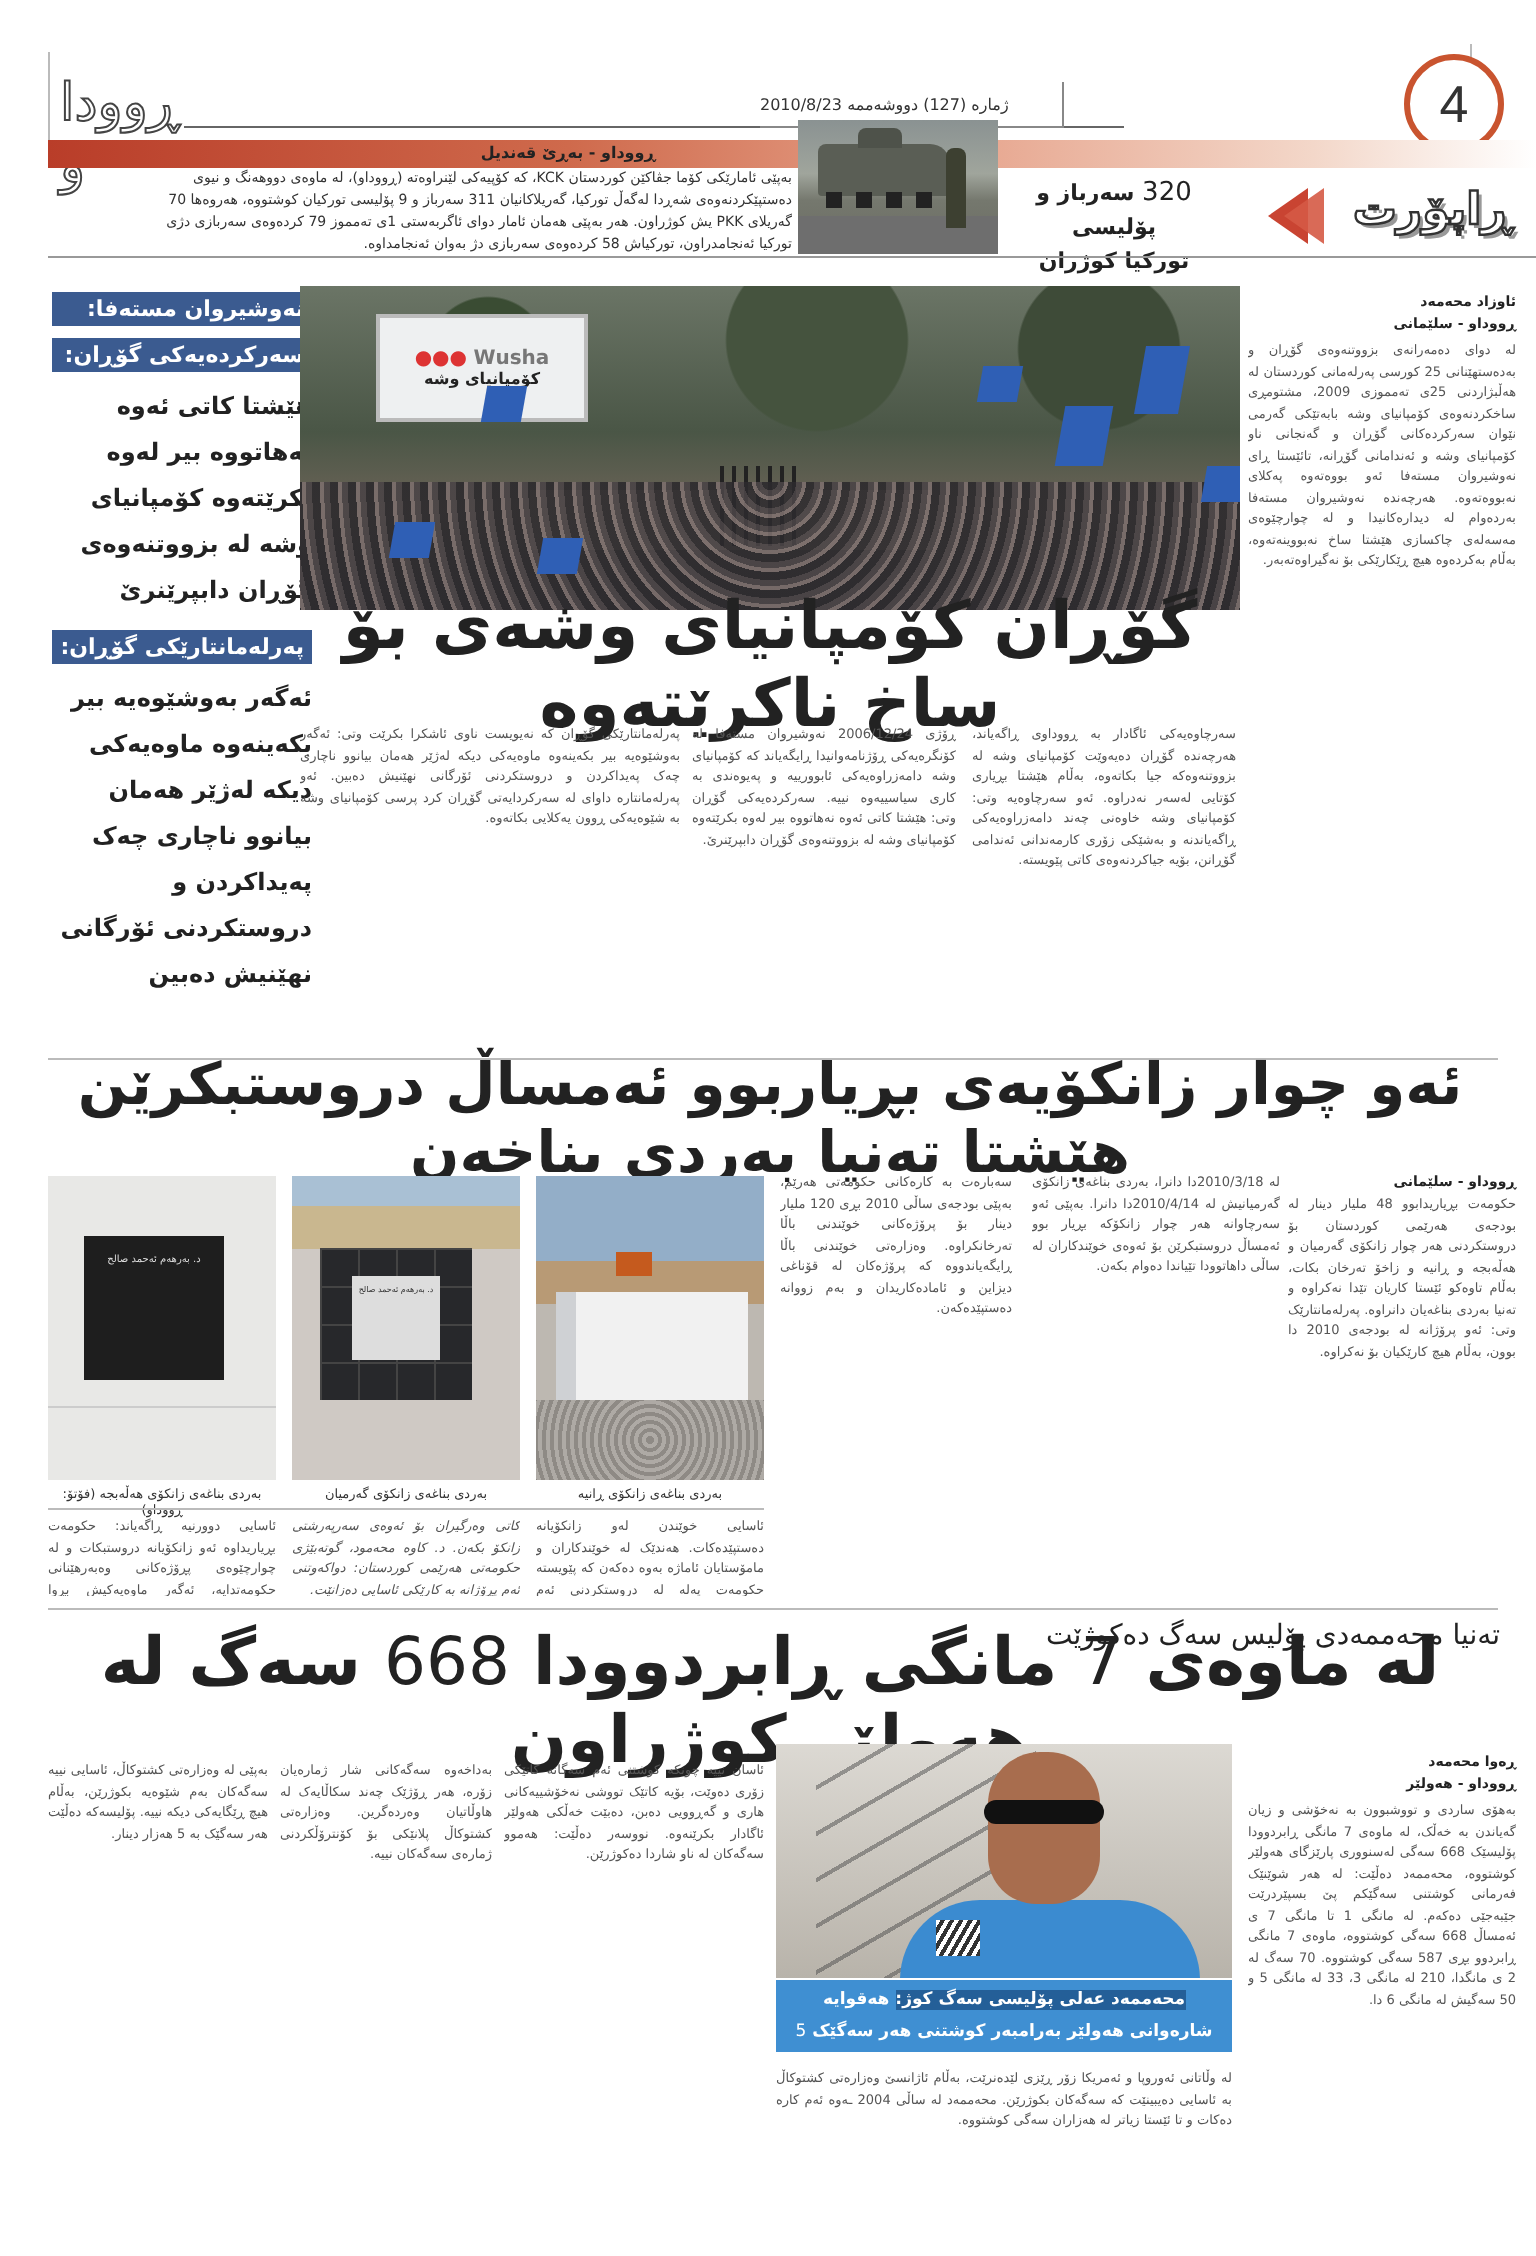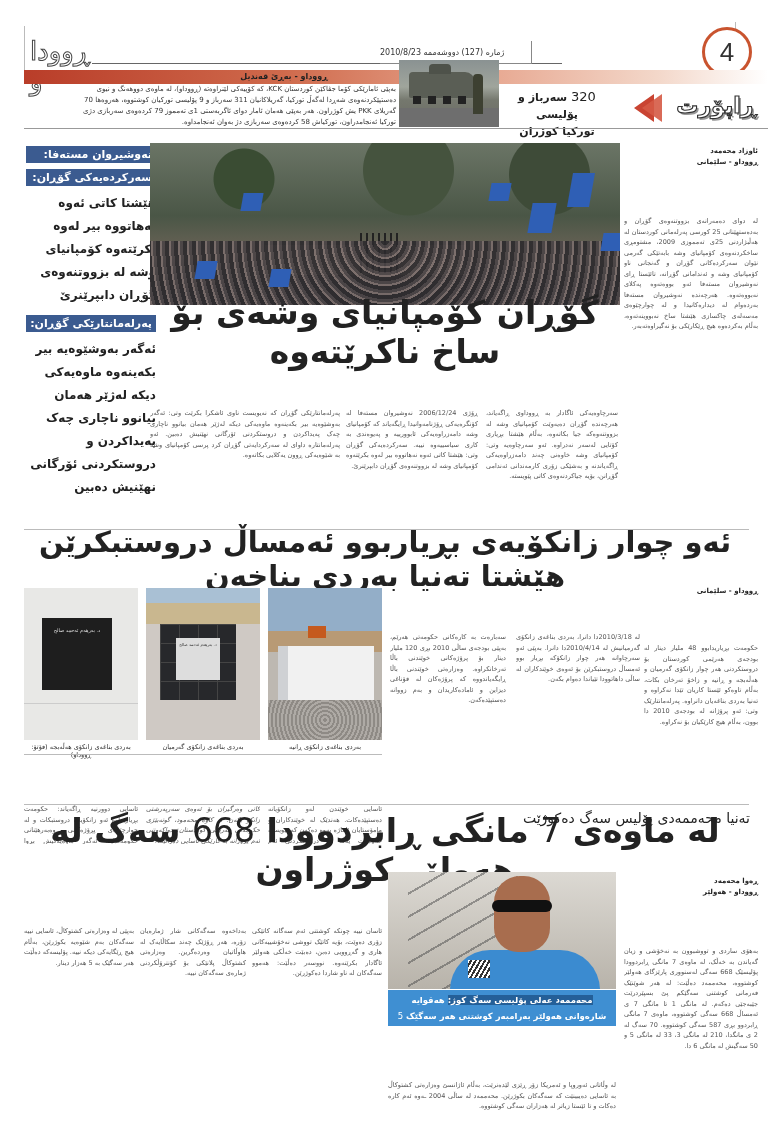--- a/index.html
+++ b/index.html
@@ -45,21 +45,21 @@
   .sign .brand-icon { color: #d33; font-size: 10px; }
   .sign .ar { font-size: 8px; font-weight: bold; color: #222; }
   .crowd { position: absolute; left: 0; top: 98px; width: 100%; height: 64px; background: repeating-radial-gradient(circle at 50% 0, #2c2a2d 0 4px, #4a4446 4px 7px, #7b6e6c 7px 9px); opacity: 0.9; }
   .flag { position: absolute; width: 20px; height: 18px; background: #2f5fb5; transform: skew(-10deg); }
   .wall { position: absolute; left: 115px; top: 102px; width: 200px; height: 30px; background: #8a7e70; }
   .gate { position: absolute; left: 210px; top: 90px; width: 40px; height: 40px; background: repeating-linear-gradient(to right, #222 0 2px, transparent 2px 6px); }
 
   .headline-1 { left: 145px; top: 306px; width: 480px; height: 52px; font-size: 33px; font-weight: bold; color: #222; text-align: center; display: flex; align-items: center; justify-content: center; letter-spacing: -0.5px; }
 
   
-  .text-col { font-size: 6.5px; line-height: 10.5px; color: #555; direction: rtl; text-align: justify; overflow: hidden; margin-top: 46px; }
+  .text-col { font-size: 6.5px; line-height: 10.5px; color: #555; direction: rtl; text-align: justify; overflow: hidden; }
   .byline { font-size: 7px; font-weight: bold; color: #222; line-height: 11px; direction: rtl; text-align: right; }
 
   
   .headline-2 { left: 20px; top: 534px; width: 730px; height: 50px; font-size: 29px; font-weight: bold; color: #222; text-align: center; display: flex; align-items: center; justify-content: center; letter-spacing: -0.5px; }
   .ph { overflow: hidden; }
   .ph1 { left: 24px; top: 588px; width: 114px; height: 152px; background: #e8e8e6; }
   .ph1 .plaque { position: absolute; left: 18px; top: 30px; width: 70px; height: 72px; background: #1e1e1e; color: #ddd; font-size: 5px; text-align: center; padding-top: 8px; line-height: 8px; }
   .ph1 .seam { position: absolute; left: 0; top: 115px; width: 100%; height: 1px; background: #ccc; }
   .ph2 { left: 146px; top: 588px; width: 114px; height: 152px; background: linear-gradient(#a9c0d4 0 10%, #c9b78f 10% 24%, #cfc9c4 24% 100%); }
   .ph2 .tiles { position: absolute; left: 14px; top: 36px; width: 76px; height: 76px; background: #27282b; background-image: linear-gradient(#444 1px, transparent 1px), linear-gradient(90deg, #444 1px, transparent 1px); background-size: 19px 19px; }
@@ -117,20 +117,24 @@
 <div class="abs quote-col">
   <div class="q-label">نەوشیروان مستەفا:</div>
   <div class="q-label">سەرکردەیەکی گۆڕان:</div>
   <div class="q-body">هێشتا کاتی ئەوە نەهاتووە بیر لەوە بکرێتەوە کۆمپانیای وشە لە بزووتنەوەی گۆڕان دابپرێنرێ</div>
   <div class="q-label">پەرلەمانتارێکی گۆڕان:</div>
   <div class="q-body">ئەگەر بەوشێوەیە بیر بکەینەوە ماوەیەکی دیکە لەژێر هەمان بیانوو ناچاری چەک پەیداکردن و دروستکردنی ئۆرگانی نهێنیش دەبین</div>
 </div>
 
 <div class="abs photo-main">
   <div class="trees"></div>
+  <div class="sign">
+    <div><span class="brand-icon">●●●</span> <span class="brand">Wusha</span></div>
+    <div class="ar">کۆمپانیای وشە</div>
+  </div>
   <div class="wall"></div>
   <div class="gate"></div>
   <div class="crowd"></div>
   <div class="flag" style="left:92px;top:50px;"></div>
   <div class="flag" style="left:340px;top:40px;"></div>
   <div class="flag" style="left:380px;top:60px;width:24px;height:30px;"></div>
   <div class="flag" style="left:420px;top:30px;width:22px;height:34px;"></div>
   <div class="flag" style="left:452px;top:90px;"></div>
   <div class="flag" style="left:46px;top:118px;"></div>
   <div class="flag" style="left:120px;top:126px;"></div>

